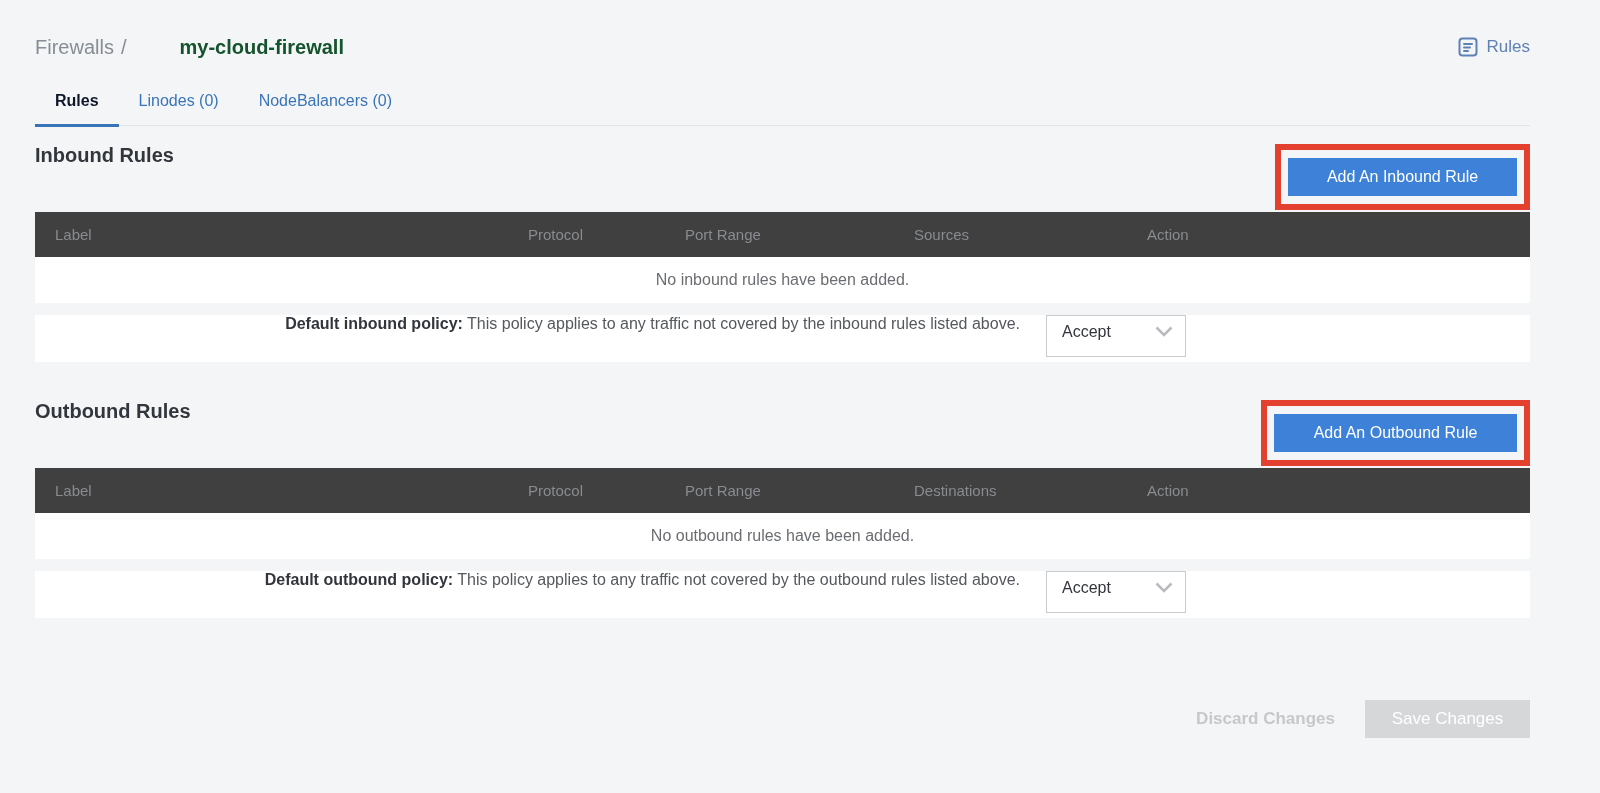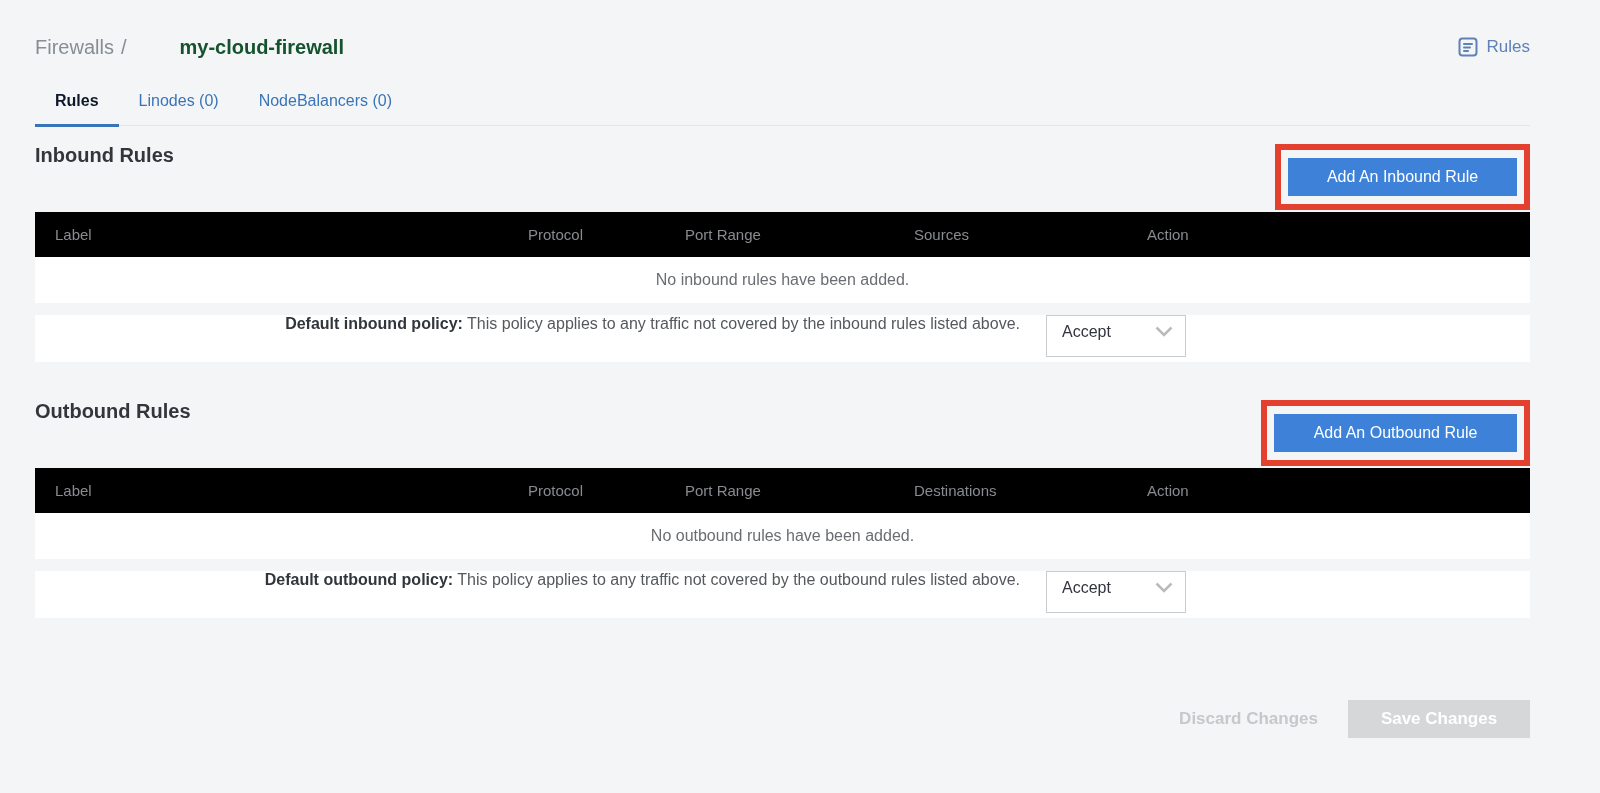--- a/index.html
+++ b/index.html
@@ -34,42 +34,42 @@
   .btn-primary {
     background: #3d82d8; color: #ffffff; font-weight: normal; font-size: 16px;
     border: none; height: 38px; padding: 0 24px; cursor: pointer;
     font-family: "Liberation Sans", sans-serif; display: block;
   }
   .inbound .btn-primary { width: 229px; }
   .outbound .btn-primary { width: 243px; }
 
   
   .rules-table { margin-top: 2px; width: 100%; }
-  .thead-row { display: flex; align-items: center; height: 45px; background: #000000; color: #888b8f; font-size: 15px; }
+  .thead-row { display: flex; align-items: center; height: 45px; background: #404040; color: #888b8f; font-size: 15px; }
   .th { padding-left: 20px; }
   .col-label { width: 473px; }
   .col-protocol { width: 157px; }
   .col-port { width: 229px; }
   .col-src { width: 233px; }
   .col-action { width: 403px; }
   .empty-row { height: 46px; background: #ffffff; display: flex; align-items: center; justify-content: center; color: #6a6d71; font-size: 16px; }
   .policy-row { margin-top: 12px; height: 47px; background: #ffffff; display: flex; align-items: flex-start; justify-content: flex-end; padding-right: 344px; font-size: 16px; }
   .policy-text { margin-right: 26px; color: #55585c; }
   .policy-text b { color: #32363c; }
   .policy-select {
     width: 140px; height: 42px; background: #fff; border: 1px solid #c9cbce;
     display: flex; align-items: center; justify-content: space-between;
     padding: 0 12px 8px 15px; font-size: 16px; color: #32363c; cursor: pointer;
   }
   .outbound-section { margin-top: 38px; }
 
   
   .footer-actions { margin-top: 82px; display: flex; justify-content: flex-end; align-items: center; }
   .btn-discard { color: #c6c8cb; font-size: 17px; font-weight: bold; background: none; border: none; margin-right: 30px; cursor: default; font-family: "Liberation Sans", sans-serif; }
-  .btn-save { background: #d6d7d8; color: #ffffff; font-size: 17px; font-weight: bold; border: none; height: 38px; width: 182px; cursor: default; font-family: "Liberation Sans", sans-serif; }
+  .btn-save { background: #d6d7d8; color: #ffffff; font-size: 17px; font-weight: normal; border: none; height: 38px; width: 165px; cursor: default; font-family: "Liberation Sans", sans-serif; }
 </style>
 </head>
 <body>
 
 <div class="wrapper">
 
   <div class="header-row">
     <div class="breadcrumb">
       <span class="crumb-section">Firewalls</span>
       <span class="crumb-sep">/</span>

